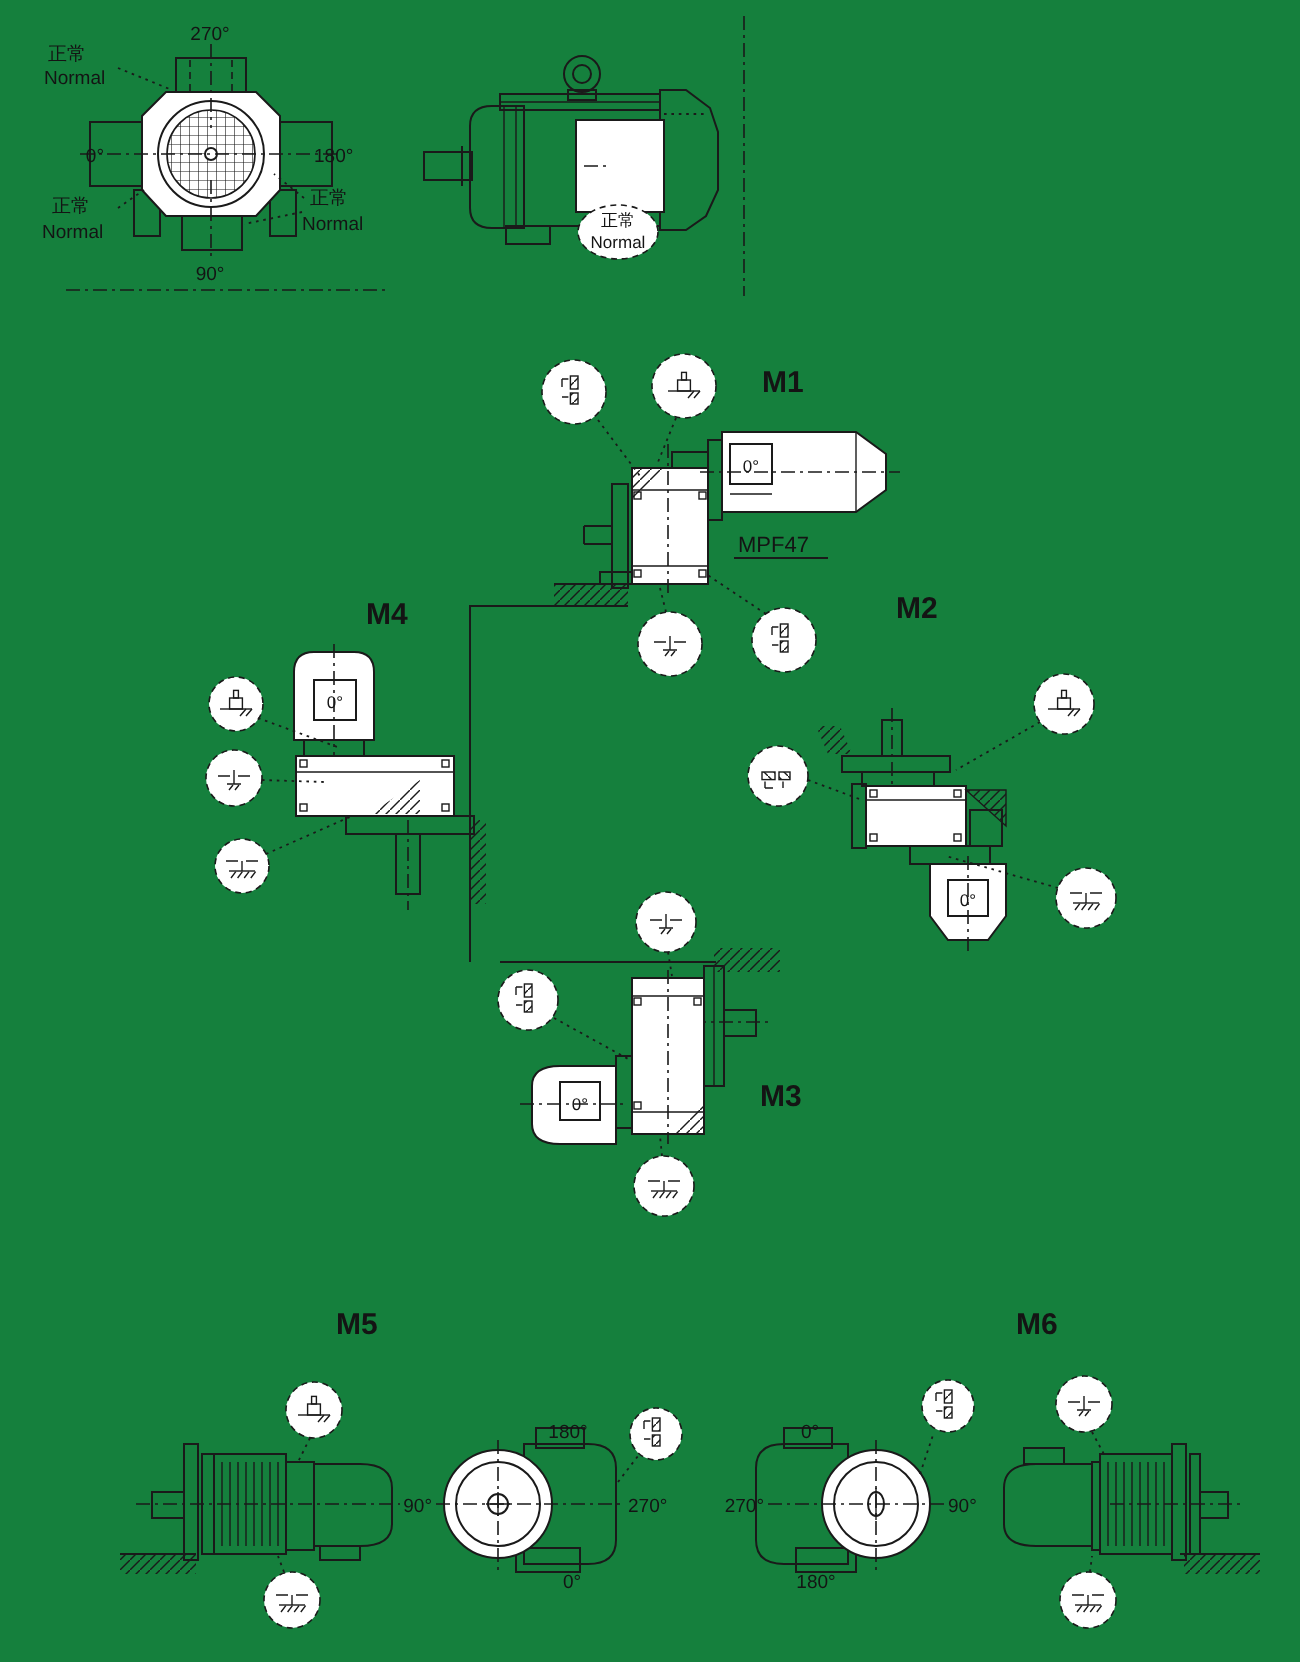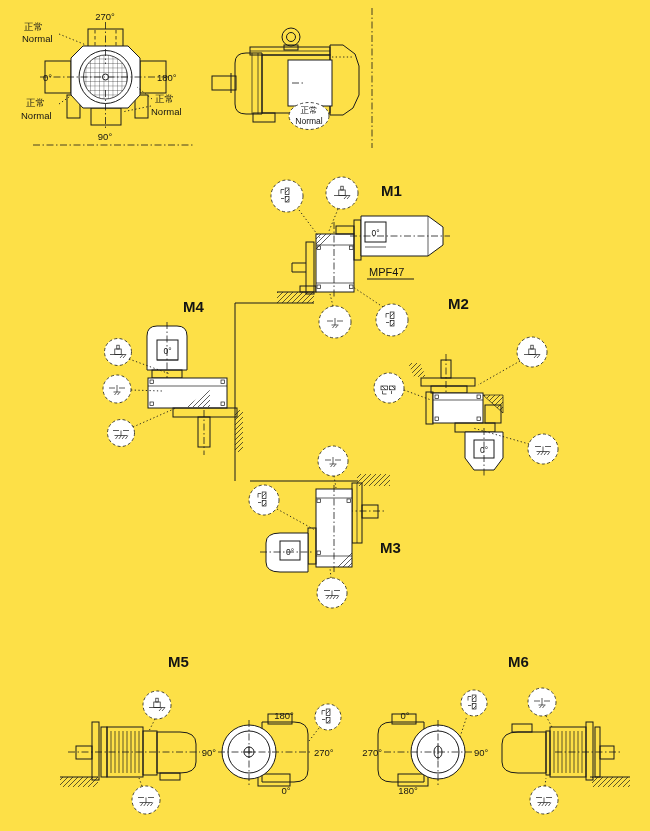--- a/index.html
+++ b/index.html
@@ -1,16 +1,16 @@
 <!DOCTYPE html>
 <html><head>
 <meta charset="utf-8">
 <style>
   html,body{margin:0;padding:0;background:#fff;}
-  .page{width:650px;height:831px;background:#fde047;position:relative;margin:0 auto;}
+  .page{width:650px;height:831px;background:#15803d;position:relative;margin:0 auto;}
   svg{display:block;}
   text{font-family:"Liberation Sans",sans-serif;fill:#141414;}
   .lbl{font-size:9.5px;}
   .sm{font-size:8.5px;}
   .pos{font-size:15px;font-weight:700;}
   .mdl{font-size:11px;}
   .ln{fill:none;stroke:#1a1a1a;stroke-width:1;}
   .thin{fill:none;stroke:#1a1a1a;stroke-width:0.7;}
   .dd{fill:none;stroke:#1a1a1a;stroke-width:0.8;stroke-dasharray:7 2.5 1.5 2.5;}
   .dash{fill:none;stroke:#1a1a1a;stroke-width:0.8;stroke-dasharray:3.5 2.5;}

